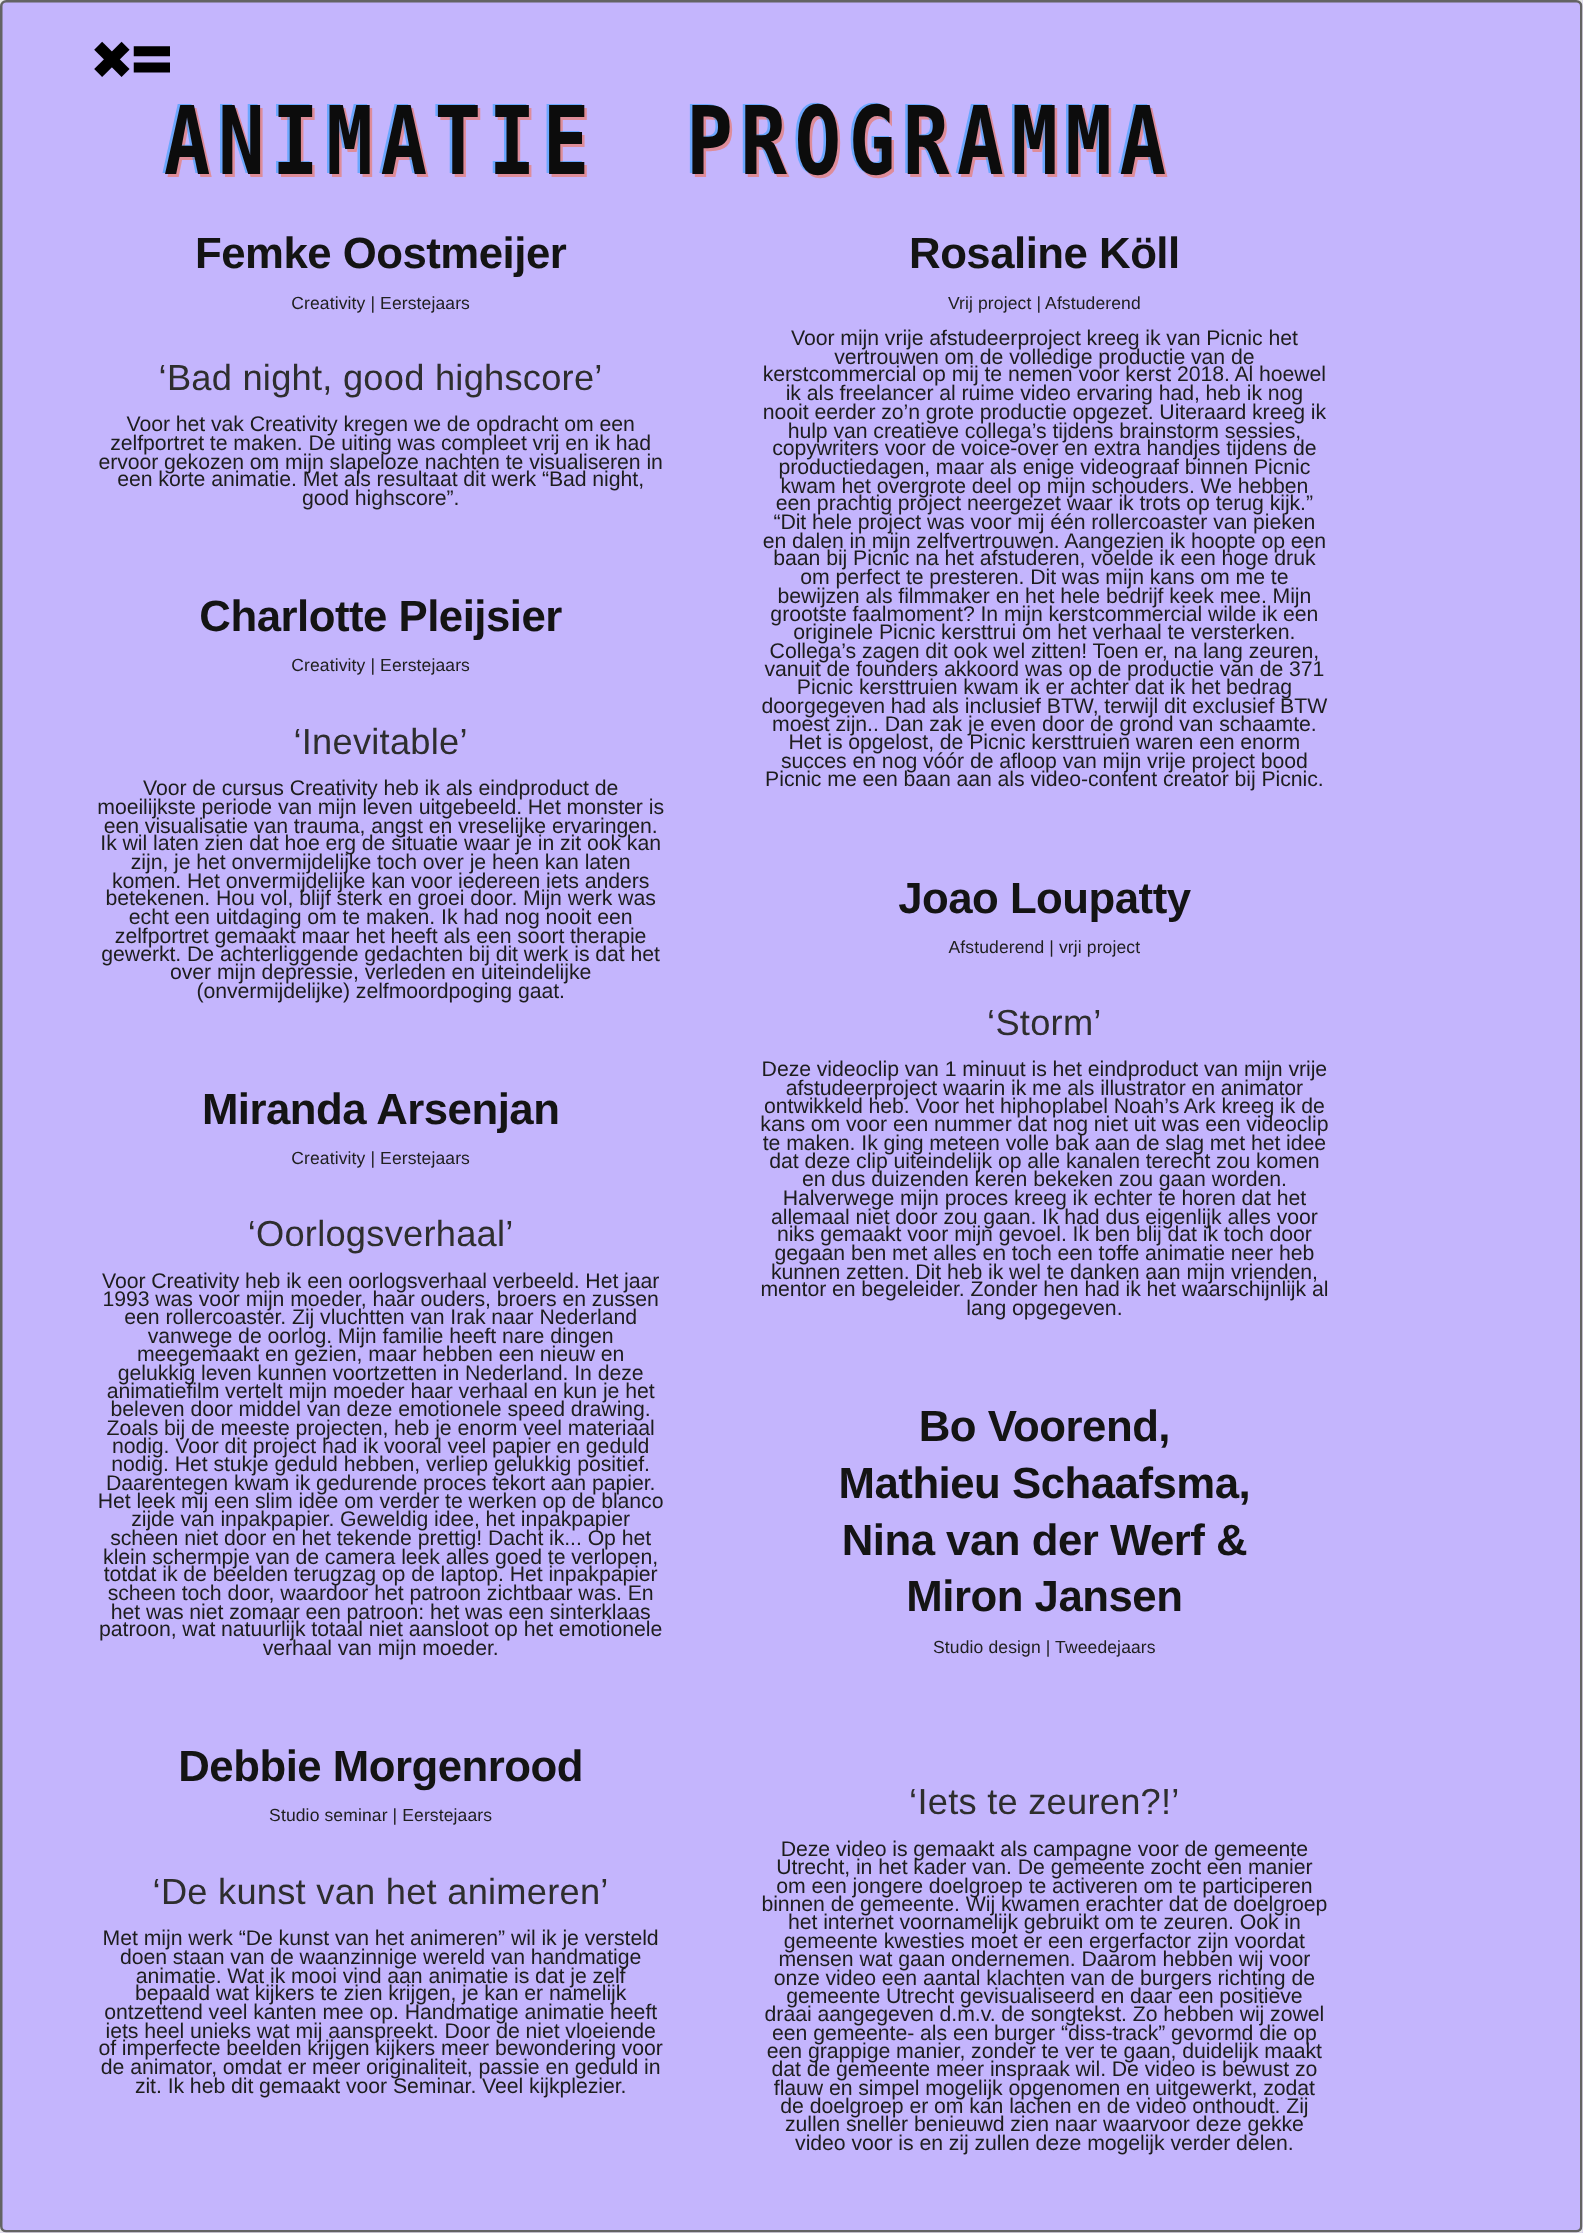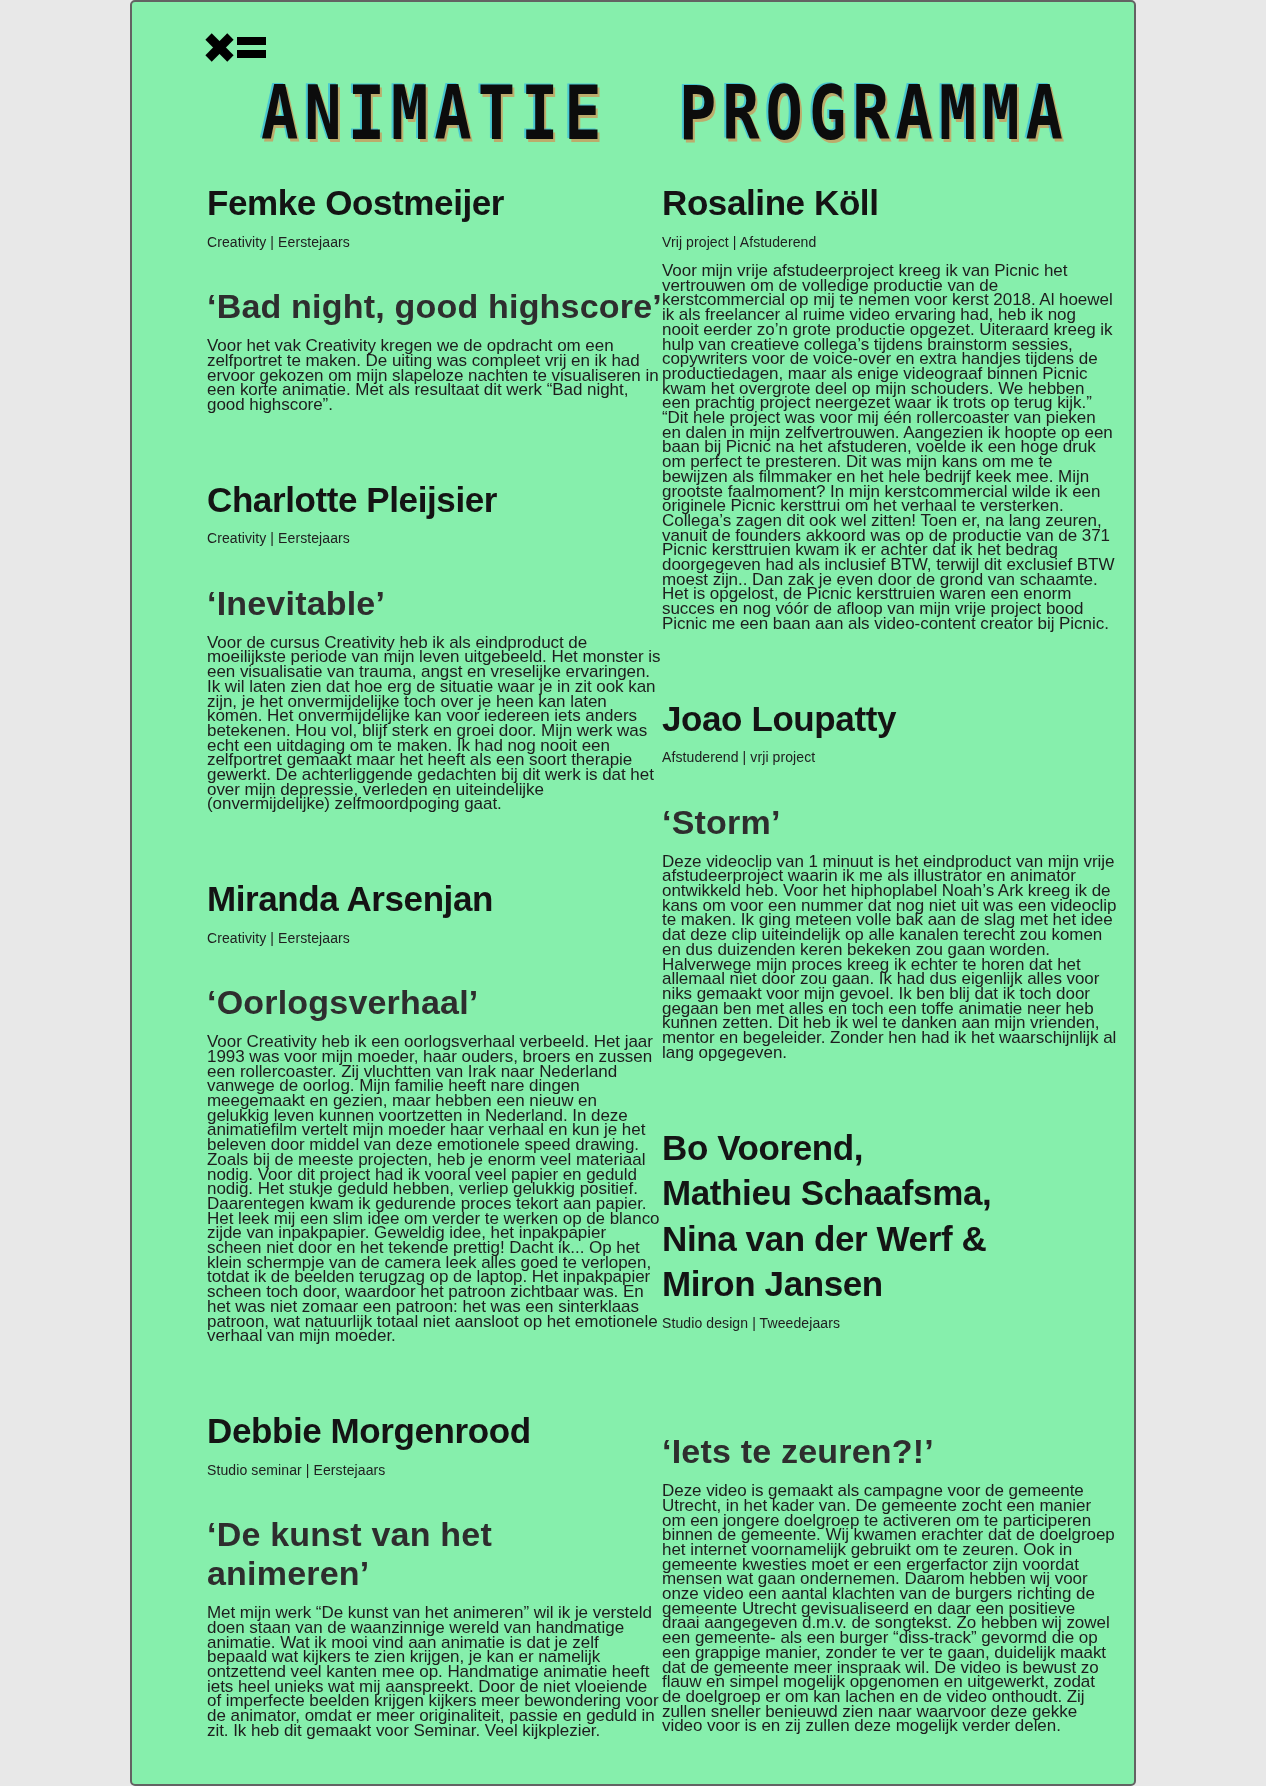--- a/index.html
+++ b/index.html
@@ -1,20 +1,20 @@
 <!DOCTYPE html>
 <html><head>
 <meta charset="utf-8">
 <style>
   html,body{margin:0;padding:0;background:#e8e8e8;}
   .page{
     position:relative;
-    width:1006px;height:1786px;
+    width:1266px;height:1786px;
     margin:0 auto;
-    background:#86efac;
+    background:#c4b5fd;
     border:2px solid #636363;
     border-radius:5px;
     box-sizing:border-box;
     overflow:hidden;
     font-family:"Liberation Sans", sans-serif;
     color:#1d1d1d;
   }
   
   .header{padding:30px 0 0 75px;}
   .logo{display:flex;align-items:center;gap:5px;height:30px;}
@@ -35,36 +35,36 @@
     line-height:1;
     letter-spacing:6px;
     word-spacing:28px;
     color:#0c0c0c;
     white-space:nowrap;
     transform:scaleY(1.22);
     transform-origin:left top;
     text-shadow:-2px -1px 0 rgba(0,150,255,.45), 2px 2px 0 rgba(255,90,30,.45);
   }
   
-  .columns{display:flex;padding-left:75px;margin-top:42px;}
+  .columns{display:flex;gap:76px;padding-left:75px;margin-top:42px;text-align:center;}
   .col{width:455px;flex:0 0 455px;}
   .entry + .entry{margin-top:64px;}
   .name{
     margin:0;
     font-size:35px;line-height:1.3;font-weight:700;
     letter-spacing:-0.4px;color:#141414;
     white-space:pre-line;
   }
   .course{
     margin-top:8px;
     font-size:14px;line-height:1.25;color:#202020;letter-spacing:0.1px;
   }
   .project{
     margin:36px 0 0;
-    font-size:34px;line-height:1.15;font-weight:700;
+    font-size:29px;line-height:1.15;font-weight:400;
     color:#2e2e2e;letter-spacing:0.2px;
   }
   .entry--group .project{margin-top:100px;}
   .body{
     margin:13px 0 0;
     font-size:17px;line-height:14.7px;color:#1d1d1d;letter-spacing:-0.05px;
   }
 </style>
 </head>
 <body>

